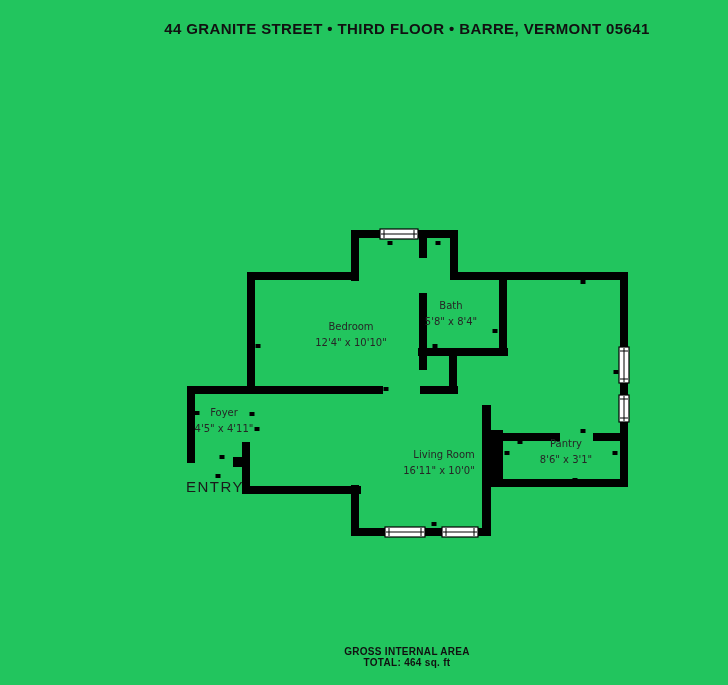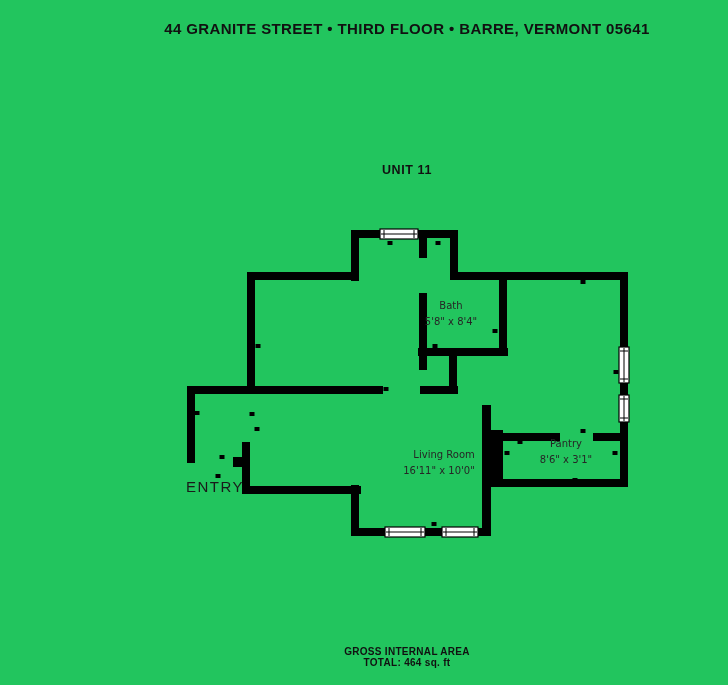--- a/index.html
+++ b/index.html
@@ -34,21 +34,20 @@
     font-family:"Liberation Sans", sans-serif;
   }
 </style>
 </head>
 <body>
 
 <div class="page">
 
   <div class="cx address">44 GRANITE STREET • THIRD FLOOR • BARRE, VERMONT 05641</div>
 
-  <div class="cx unit-title">UNIT 11</div>
 
   <svg class="plan-svg" width="728" height="685" viewBox="0 0 728 685">
     <g id="walls">
         <rect x="351" y="230" width="29" height="8" fill="#000000"></rect>
         <rect x="418" y="230" width="40" height="8" fill="#000000"></rect>
         <rect x="351" y="230" width="8" height="51" fill="#000000"></rect>
         <rect x="450" y="230" width="8" height="50" fill="#000000"></rect>
         <rect x="247" y="272" width="112" height="8" fill="#000000"></rect>
         <rect x="450" y="272" width="178" height="8" fill="#000000"></rect>
         <rect x="247" y="272" width="8" height="122" fill="#000000"></rect>
@@ -116,27 +115,35 @@
         <rect x="215.5" y="474" width="5" height="4" fill="#000000"></rect>
         <rect x="580.5" y="429" width="5" height="4" fill="#000000"></rect>
         <rect x="517.5" y="440" width="5" height="4" fill="#000000"></rect>
         <rect x="504.5" y="451" width="5" height="4" fill="#000000"></rect>
         <rect x="612.5" y="451" width="5" height="4" fill="#000000"></rect>
         <rect x="572.5" y="478" width="5" height="4" fill="#000000"></rect>
         <rect x="431.5" y="522" width="5" height="4" fill="#000000"></rect>
       </g>
   </svg>
 
+  <div class="room-label" style="left:351px; top:335px;">
+    <div>Bedroom</div>
+    <div>12'4" x 10'10"</div>
+  </div>
 
   <div class="room-label" style="left:451px; top:314px;">
     <div>Bath</div>
     <div>5'8" x 8'4"</div>
   </div>
 
 
+  <div class="room-label" style="left:224px; top:421px;">
+    <div>Foyer</div>
+    <div>4'5" x 4'11"</div>
+  </div>
 
   <div class="room-label" style="left:439px; top:463px;text-align:right;">
     <div>Living Room</div>
     <div>16'11" x 10'0"</div>
   </div>
 
   <div class="room-label" style="left:566px; top:452px;">
     <div>Pantry</div>
     <div>8'6" x 3'1"</div>
   </div>

